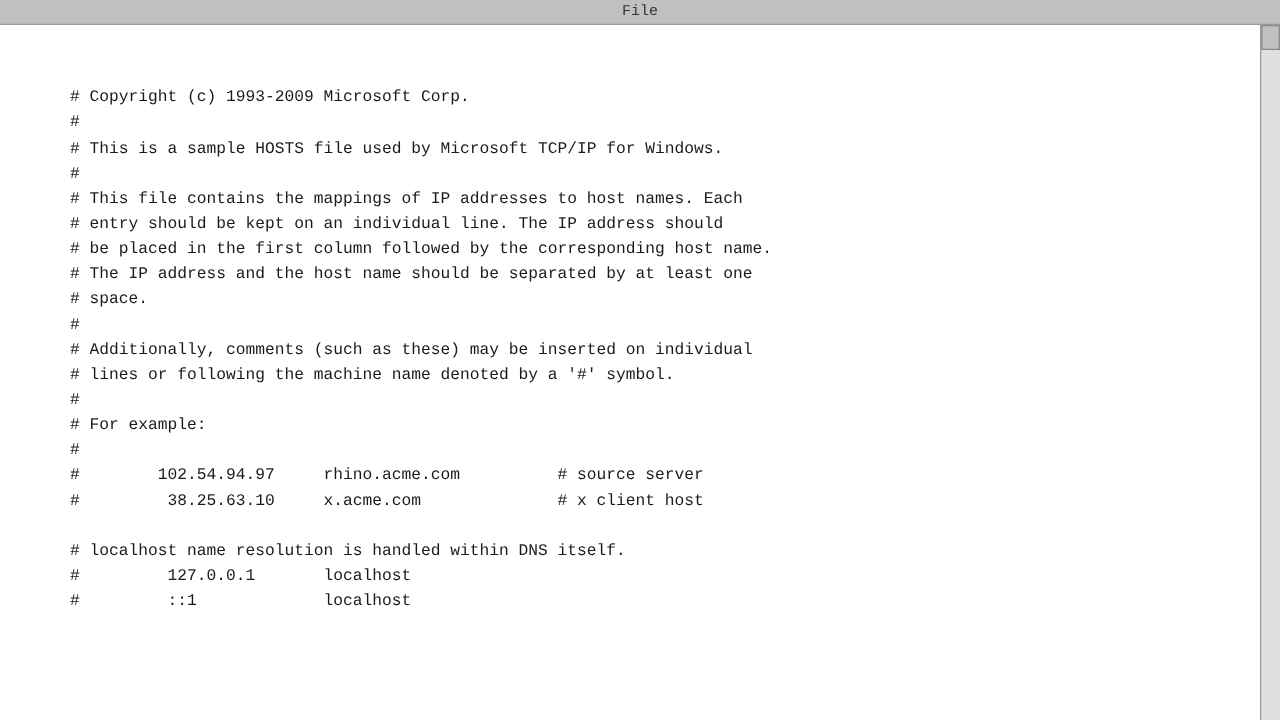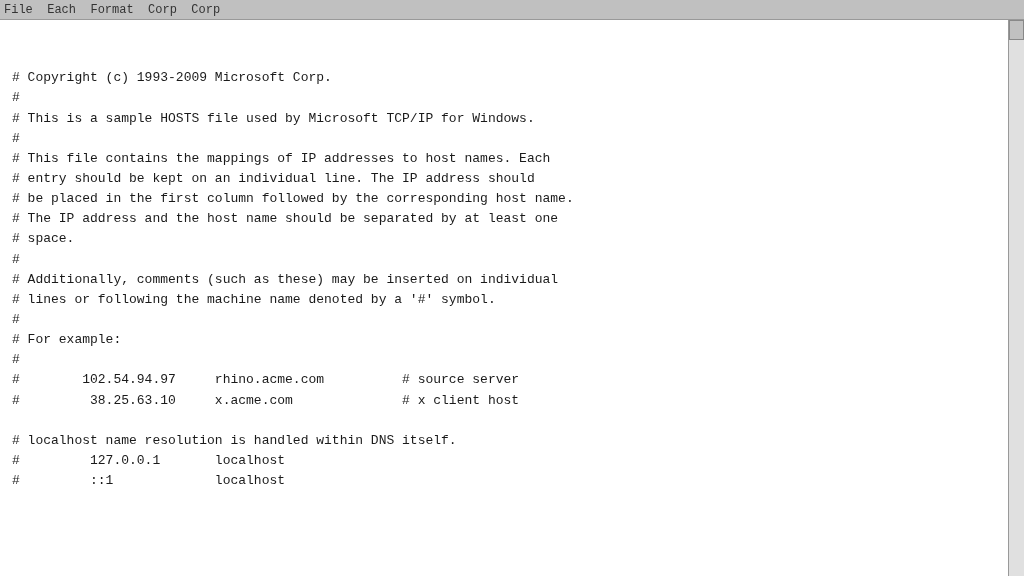--- a/index.html
+++ b/index.html
@@ -26,20 +26,21 @@
 
     .title-bar {
       background-color: #c0c0c0;
       padding: 2px 4px;
       font-size: 12px;
       color: #333;
       border-bottom: 1px solid #999;
       height: 20px;
       display: flex;
       align-items: center;
+      flex-direction: column;
     }
 
     .content-area {
       flex: 1;
       background-color: #ffffff;
       padding: 8px 12px;
       overflow-y: auto;
       position: relative;
     }
 
@@ -67,20 +68,21 @@
       font-size: 13px;
       color: #1a1a1a;
       line-height: 1.55;
       white-space: pre;
       padding-right: 20px;
     }
 
     .line {
       display: block;
       min-height: 1.55em;
+      margin-left: 44px;
     }
   </style>
 </head>
 <body>
 
 <div class="window">
   <div class="title-bar">
     <span>File</span>&nbsp;&nbsp;
     <span>Each</span>&nbsp;&nbsp;
     <span>Format</span>&nbsp;&nbsp;

